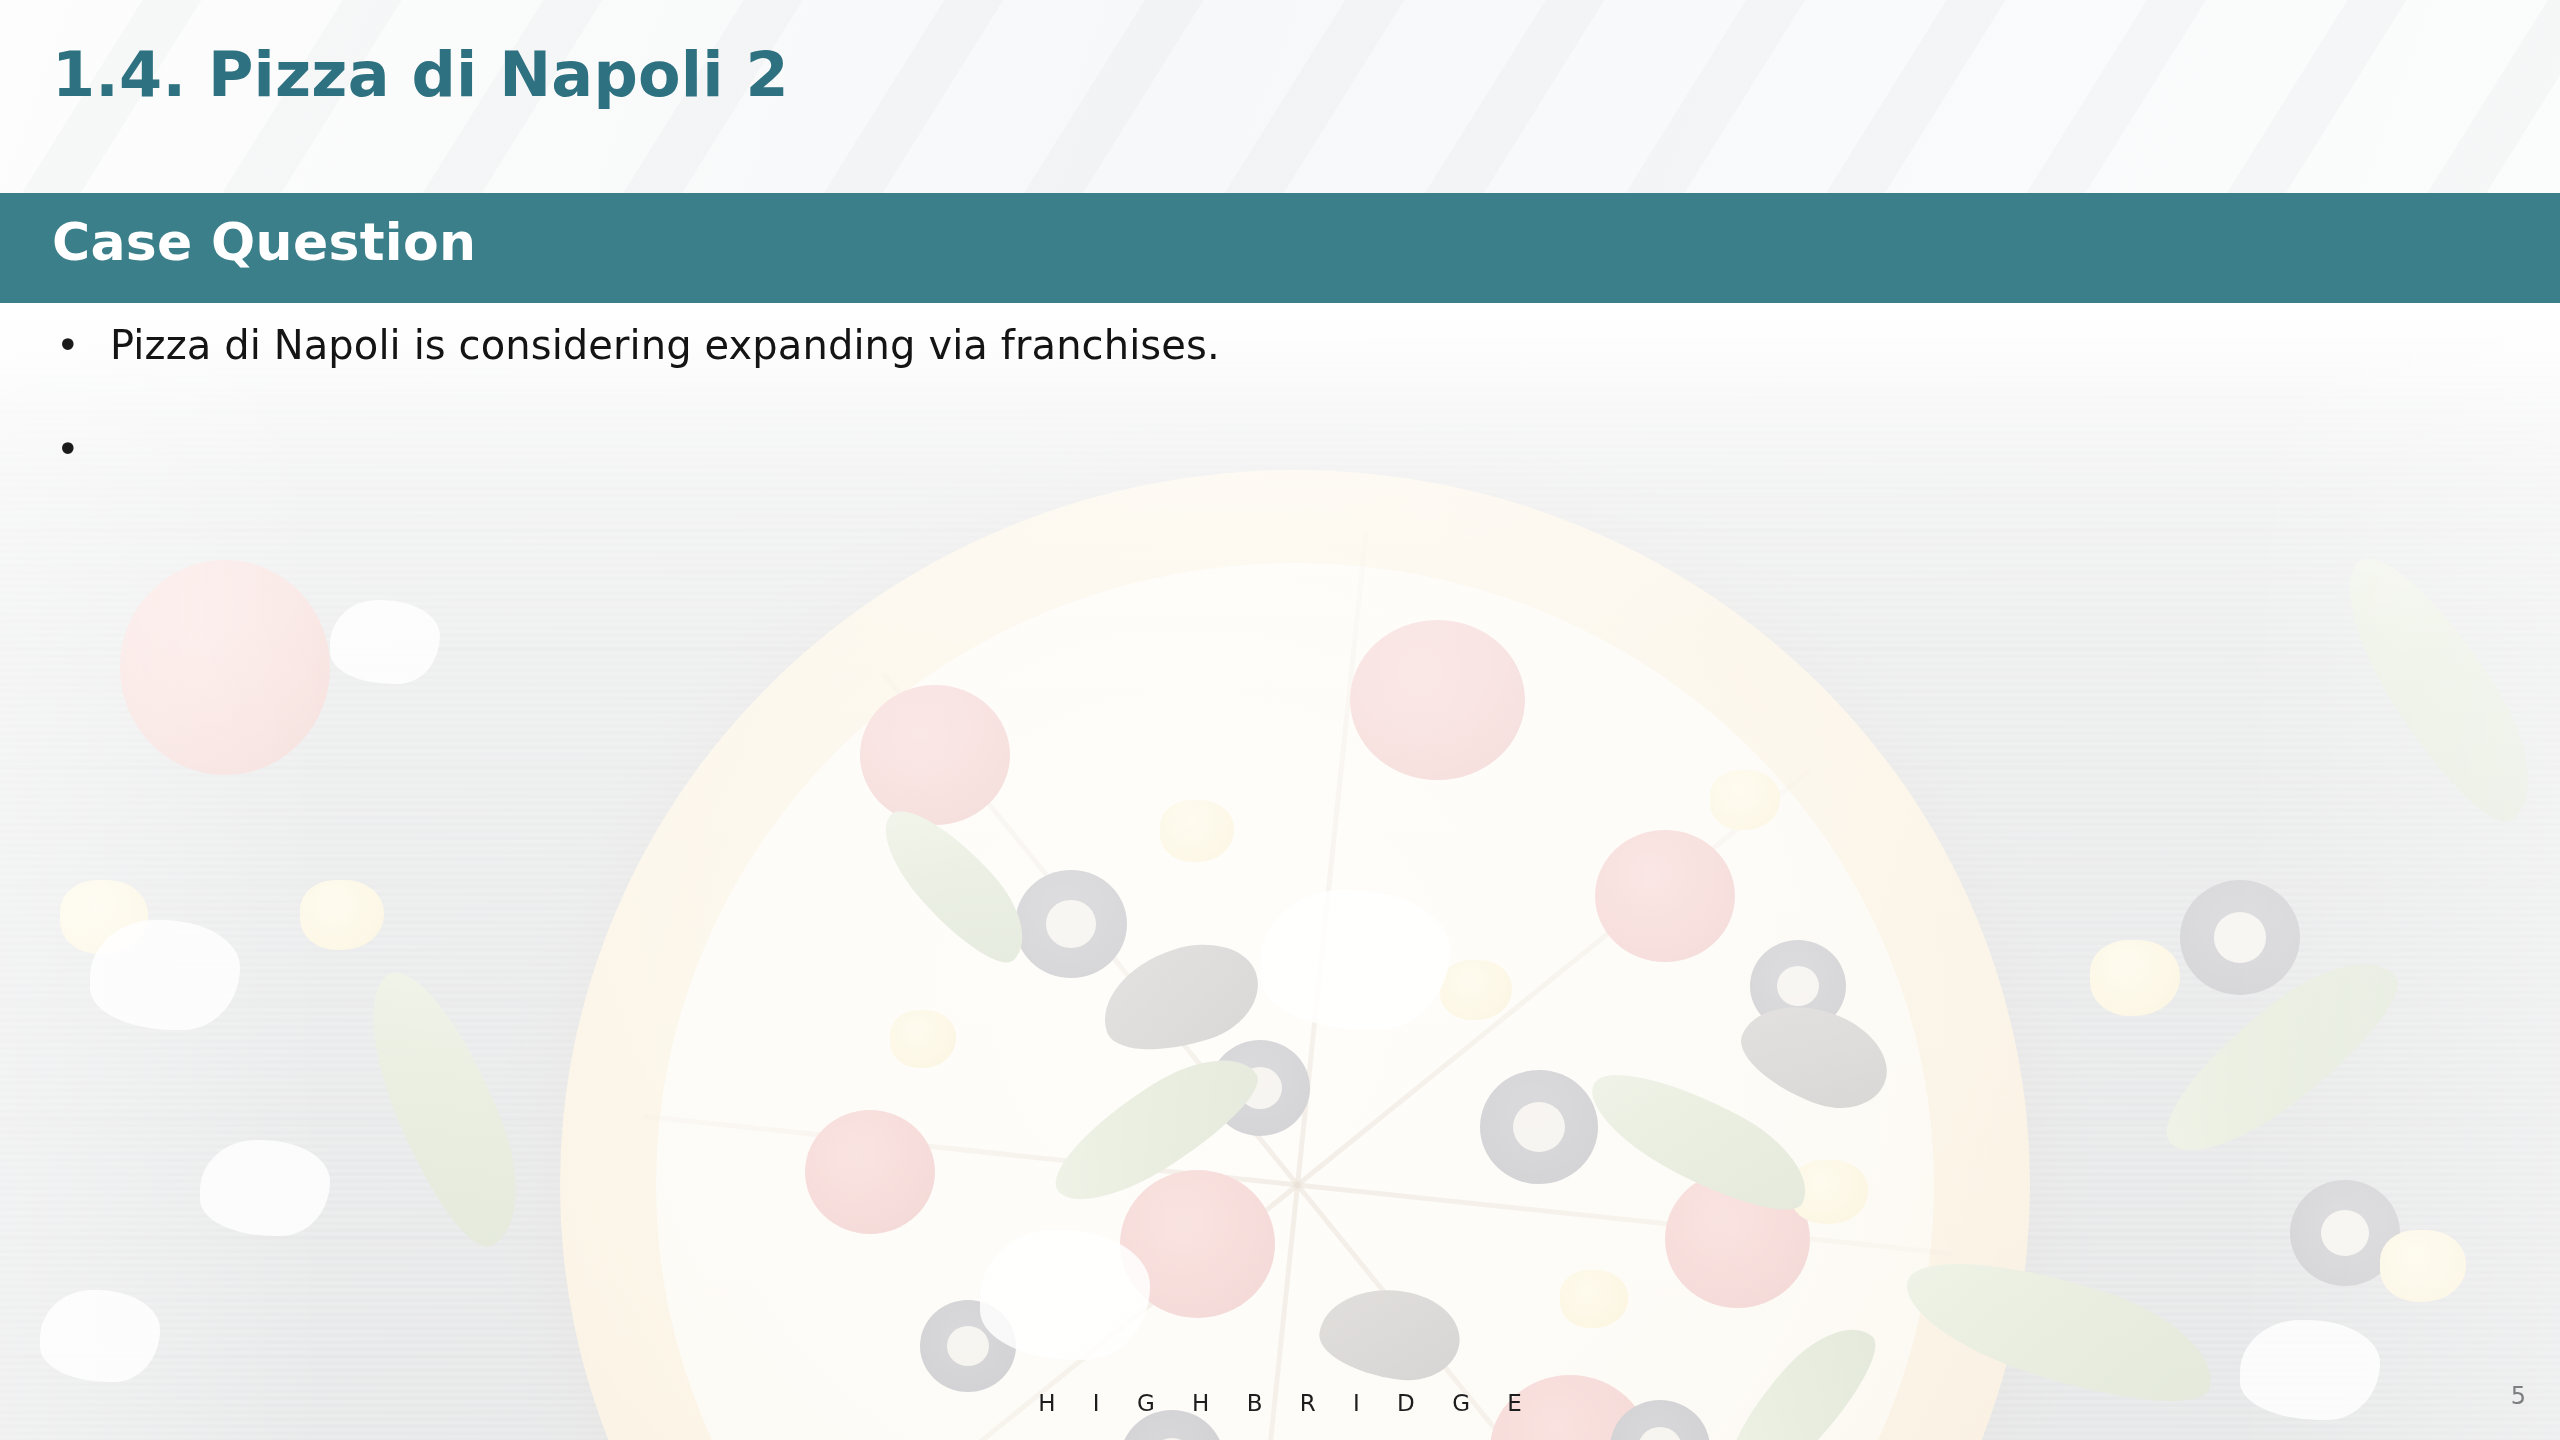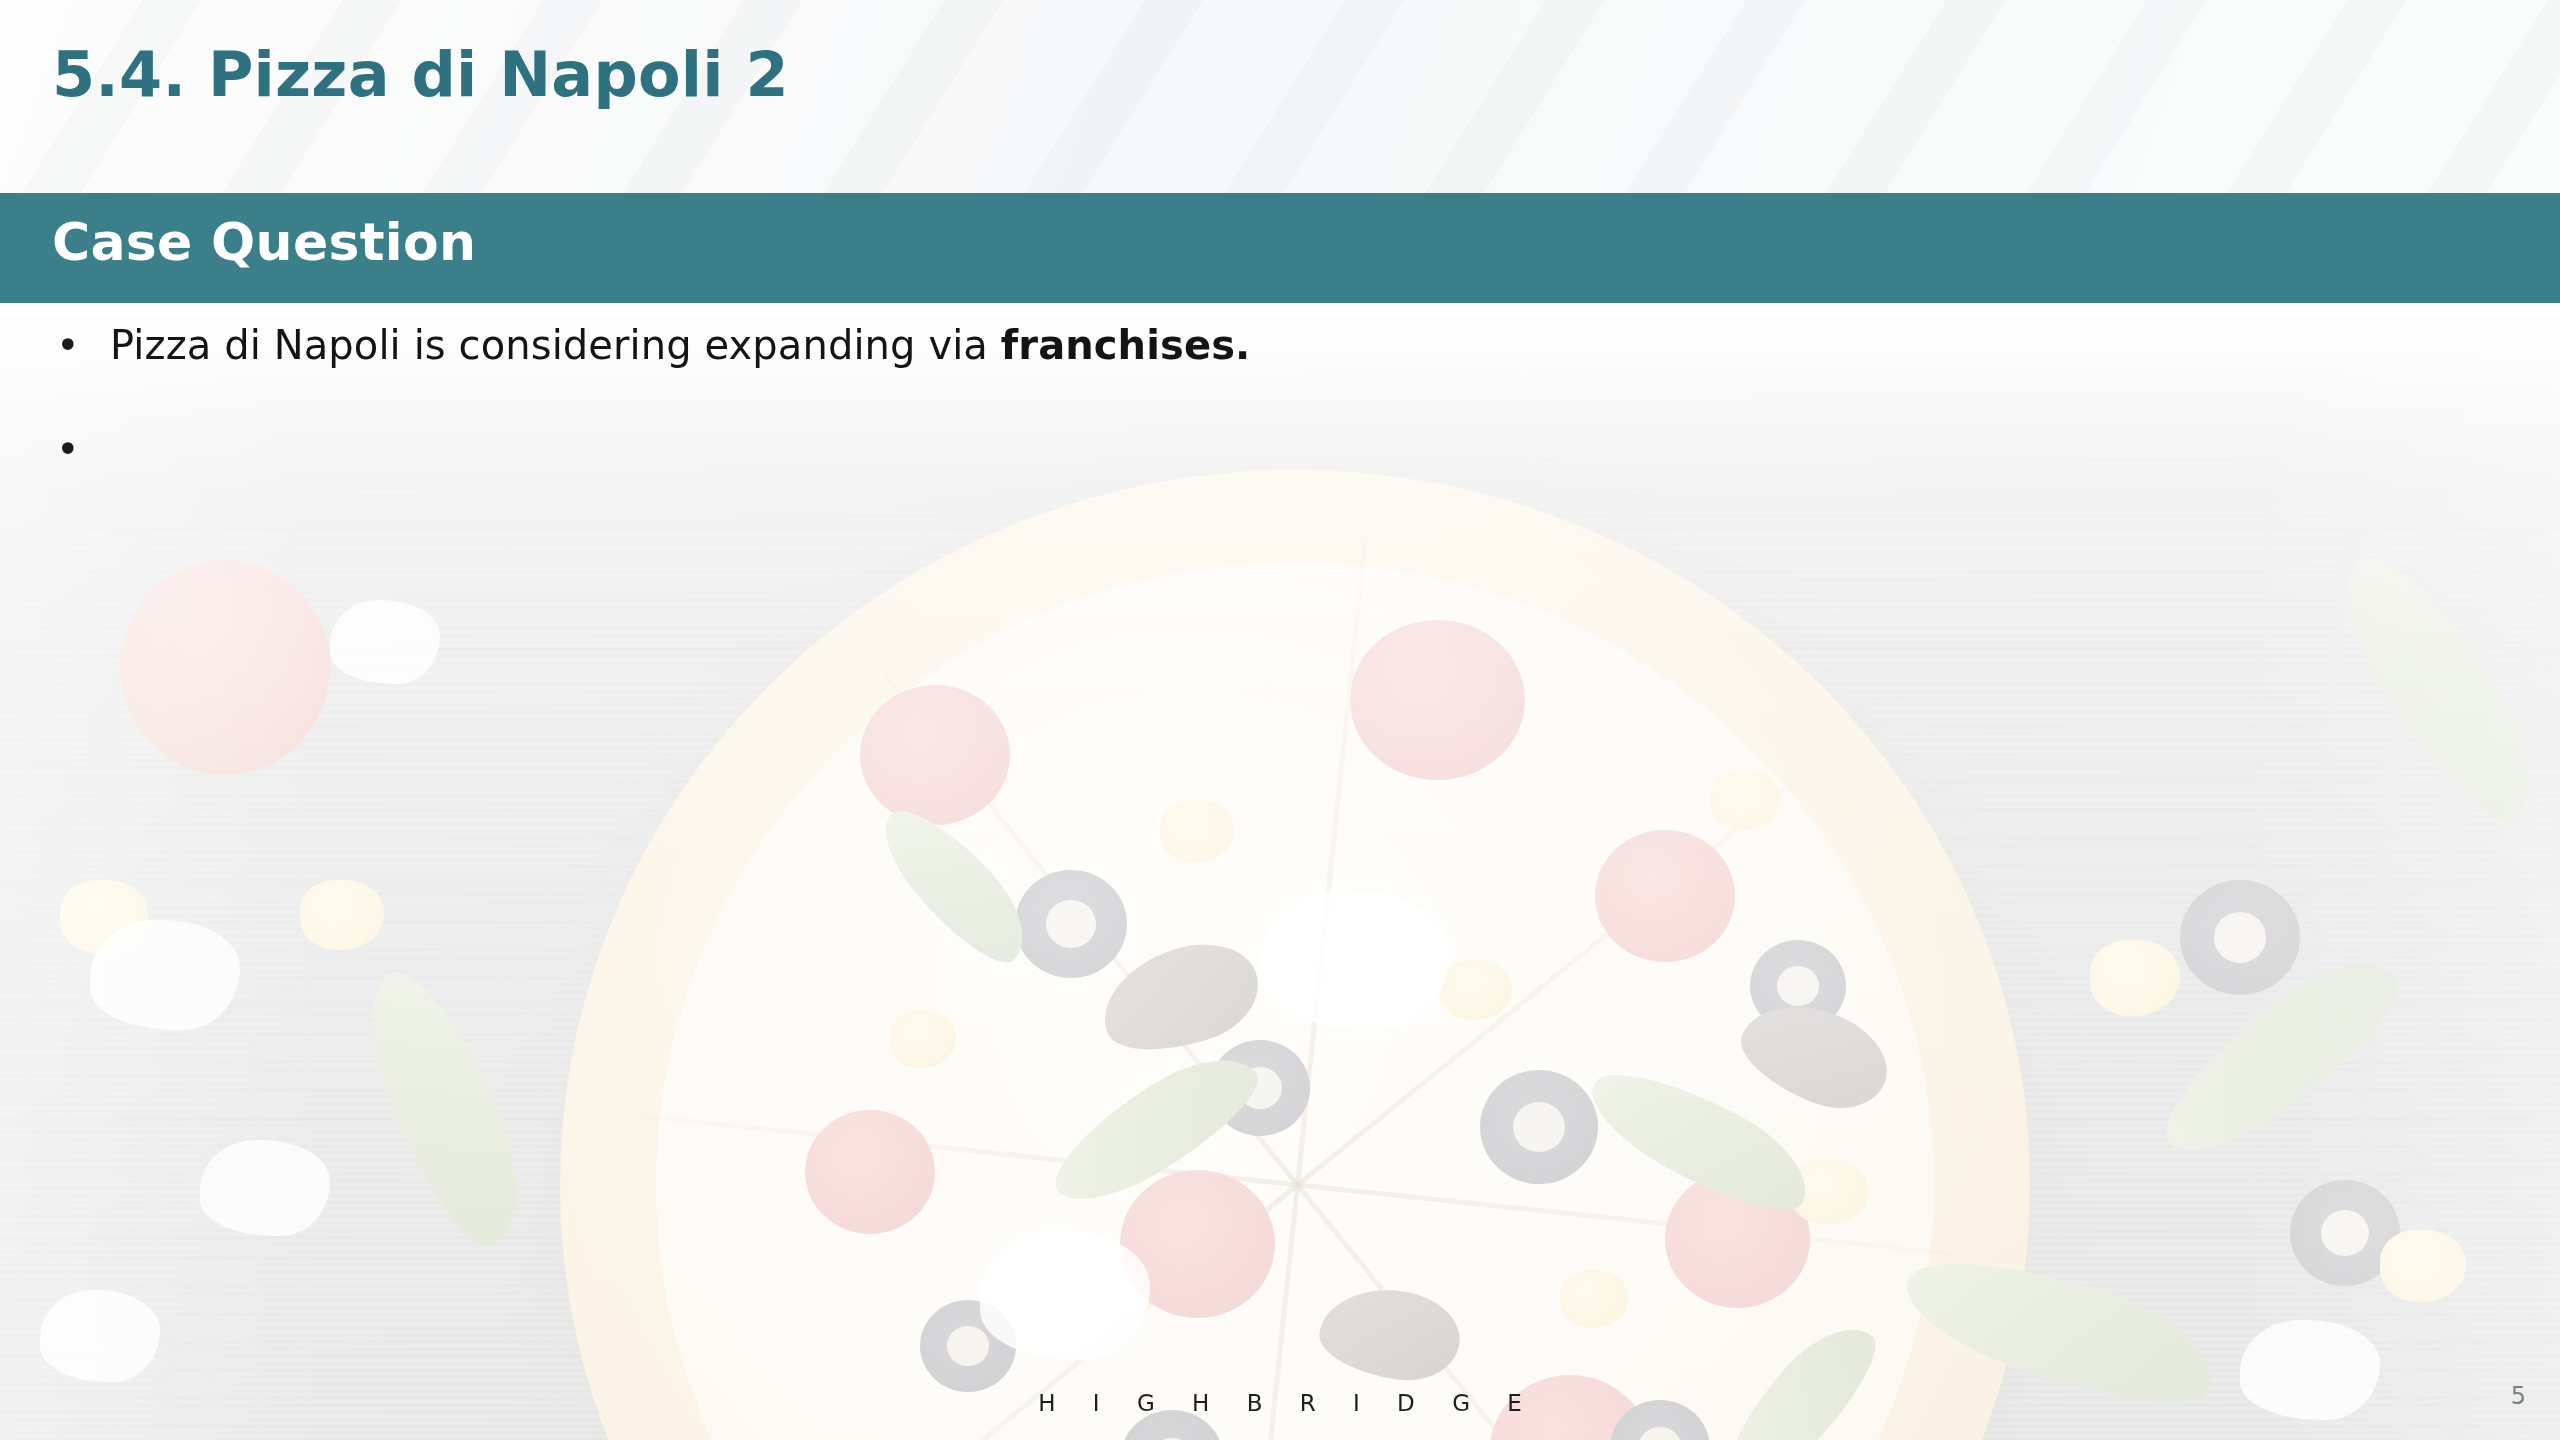--- a/index.html
+++ b/index.html
@@ -217,21 +217,21 @@
     color: #1b1b1b;
     text-align: left;
     padding-left: 4px;
   }
   .bullet-text {
     font-size: 40px;
     line-height: 66px;
     color: #141414;
     letter-spacing: 0.1px;
   }
-  .bullet-text b { font-weight: bold; }
+  .bullet-text b { font-weight: normal; }
 
   
   .callout {
     position: absolute;
     left: 570px;
     top: 1210px;
     width: 1420px;
     height: 126px;
     z-index: 5;
     background: linear-gradient(to right, #564B78 0%, #4A4370 32%, #383451 64%, #292940 100%);
@@ -344,21 +344,21 @@
     <div class="top cheese" style="left:200px;  top:1140px; width:130px; height:96px;"></div>
     <div class="top cheese" style="left:2240px; top:1320px; width:140px; height:100px;"></div>
     <div class="top cheese" style="left:40px;   top:1290px; width:120px; height:92px;"></div>
     <div class="top cheese" style="left:330px;  top:600px;  width:110px; height:84px;"></div>
 
     <div class="wash"></div>
     <div class="wash-sides"></div>
   </div>
 
   <div class="header-zone">
-    <div class="slide-title">5.4. Pizza di Napoli 2</div>
+    <div class="slide-title">1.4. Pizza di Napoli 2</div>
   </div>
 
   <div class="band">
     <div class="band-label">Case Question</div>
   </div>
 
   <div class="bullets">
 
     <div class="bullet-row">
       <span class="bullet-dot">•</span>

